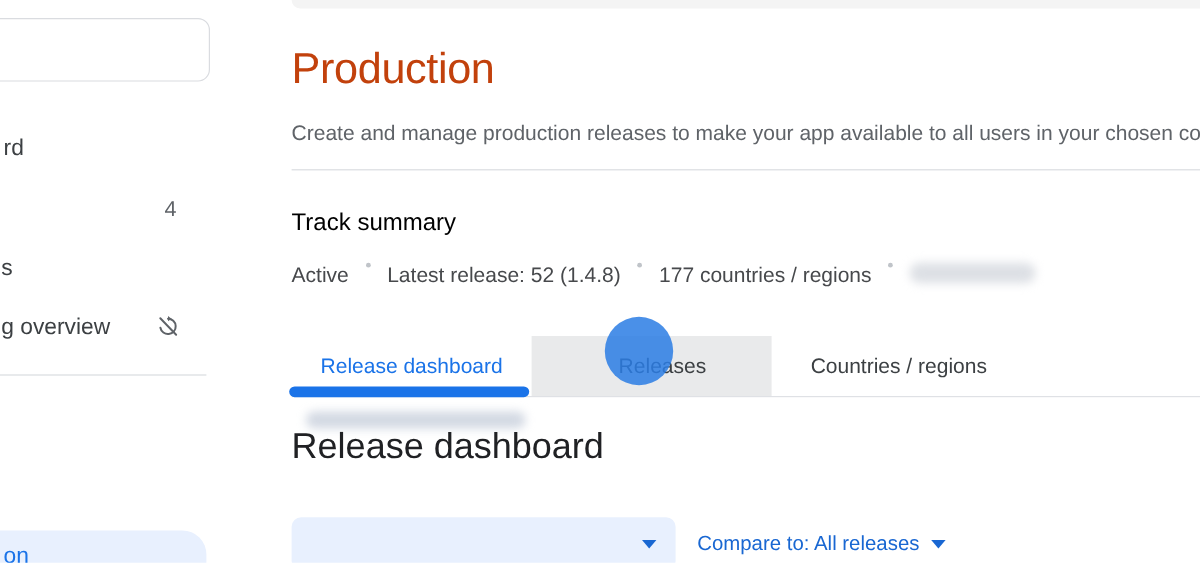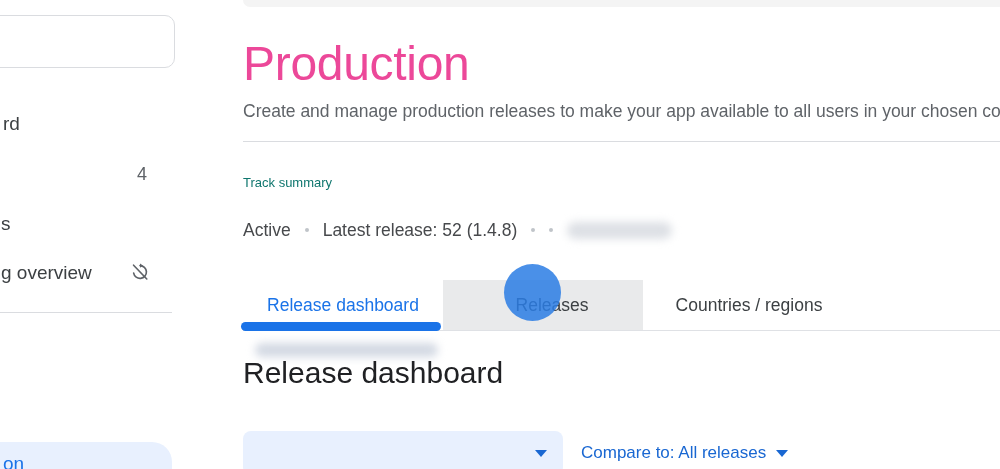--- a/index.html
+++ b/index.html
@@ -14,27 +14,27 @@
   .sb-badge { position: absolute; font-size: 18px; color: #5f6368; }
   .sb-divider { position: absolute; left: 0; top: 312px; width: 172px; height: 1px; background: #dadce0; }
   .sb-pill { position: absolute; left: -62px; top: 442px; width: 234px; height: 46px;
     background: #e8f0fe; border-radius: 20px; }
   .sb-pill span { position: absolute; left: 65px; top: 11px; font-size: 19px; color: #1a73e8; font-weight: 500; }
   .sb-icon { position: absolute; left: 129px; top: 261px; width: 22px; height: 22px; }
 
   
   .top-strip { position: absolute; left: 243px; top: 0; width: 757px; height: 7px;
     background: #f4f4f4; border-radius: 0 0 0 7px; }
-  .page-title { position: absolute; left: 243px; top: 36px; font-size: 48px; font-weight: 400;
-    color: #ec4899; letter-spacing: -0.3px; }
+  .page-title { position: absolute; left: 243px; top: 36px; font-size: 36px; font-weight: 400;
+    color: #c2410c; letter-spacing: -0.3px; }
   .subtitle { position: absolute; left: 243px; top: 101px; width: 757px; font-size: 17.5px;
     color: #5f6368; white-space: nowrap; overflow: hidden; }
   .divider-h { position: absolute; left: 243px; top: 141px; width: 757px; height: 1px; background: #dadce0; }
-  .track-heading { position: absolute; left: 243px; top: 175px; font-size: 13px; font-weight: 500; color: #0f766e; }
-  .status-row { position: absolute; left: 243px; top: 219px; display: flex; align-items: center;
+  .track-heading { position: absolute; left: 243px; top: 175px; font-size: 20px; font-weight: 500; color: #000000; }
+  .status-row { position: absolute; left: 243px; top: 219px; display: flex; 
     gap: 14px; font-size: 17.5px; color: #47494c; height: 22px; }
   .dot-sep { width: 4px; height: 4px; border-radius: 50%; background: #c0c4c9; flex: none; }
   .blur-blob { background: #dde0e5; border-radius: 9px; filter: blur(4px); }
   .blur-status { width: 105px; height: 17px; }
   .blur-under-tabs { position: absolute; left: 255px; top: 343px; width: 183px; height: 14px;
     background: rgba(174,186,204,0.55); border-radius: 7px; filter: blur(4px); }
 
   
   .tabs { position: absolute; left: 243px; top: 280px; width: 757px; height: 51px;
     border-bottom: 1px solid #dfe1e5; }
@@ -99,20 +99,21 @@
 
 <div class="divider-h"></div>
 
 <div class="track-heading">Track summary</div>
 
 <div class="status-row">
   <span>Active</span>
   <span class="dot-sep"></span>
   <span>Latest release: 52 (1.4.8)</span>
   <span class="dot-sep"></span>
+  <span>177 countries / regions</span>
   <span class="dot-sep"></span>
   <span class="blur-blob blur-status"></span>
 </div>
 
 <div class="tabs">
   <div class="tab tab-active">
     <span>Release dashboard</span>
     <div class="tab-underline"></div>
   </div>
   <div class="tab tab-hover">

